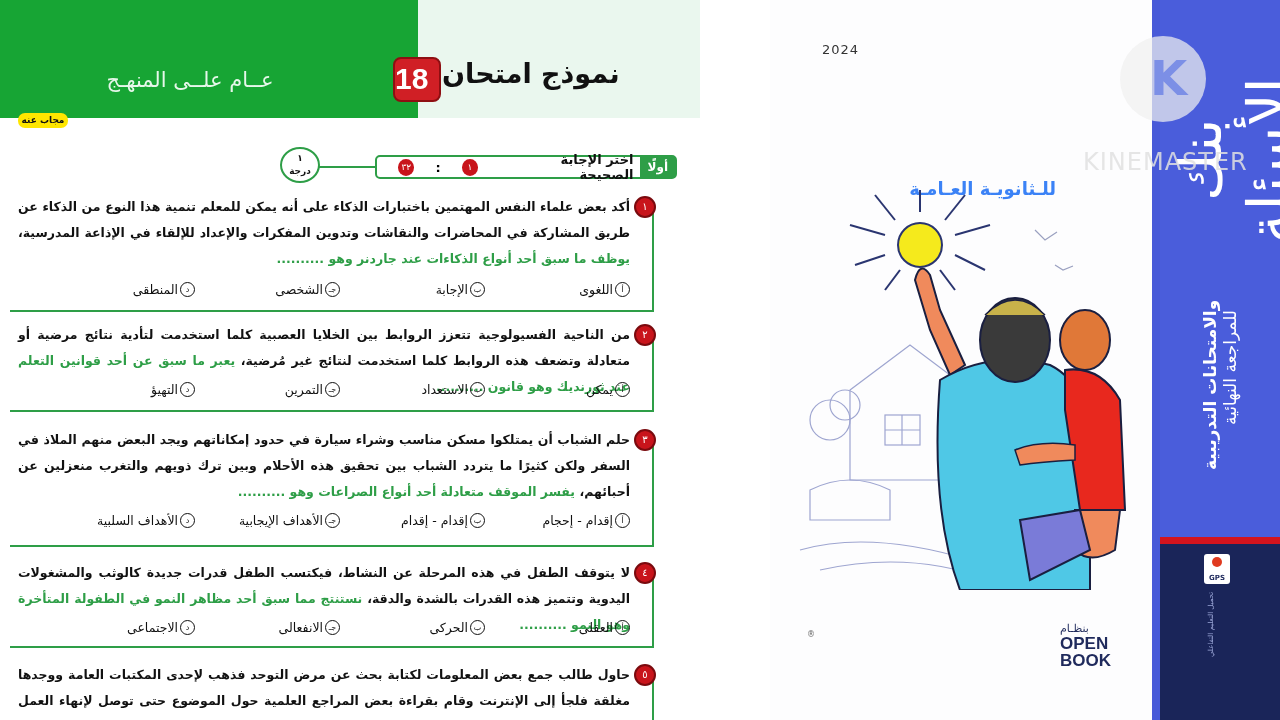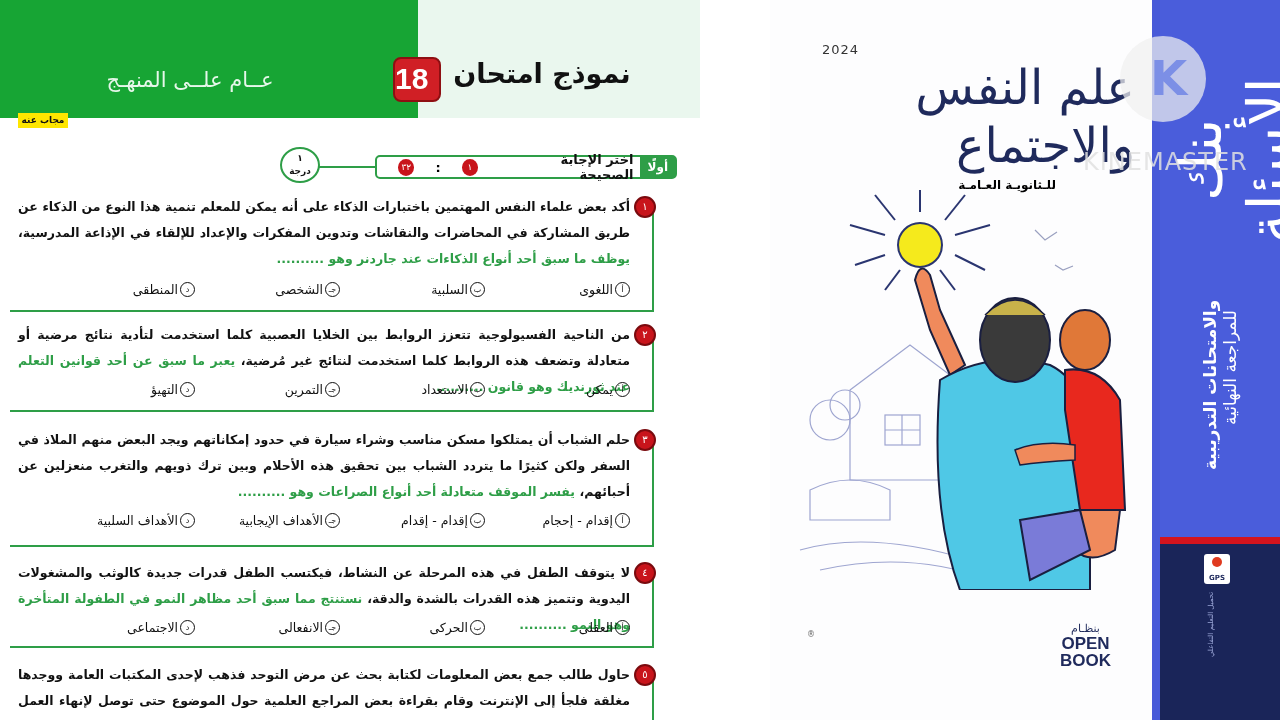--- a/index.html
+++ b/index.html
@@ -2,24 +2,24 @@
 <html><head>
 <meta charset="utf-8">
 <style>
   * { box-sizing: border-box; margin: 0; padding: 0; }
   body { width: 1280px; height: 720px; overflow: hidden; background: #ffffff; font-family: "DejaVu Sans", sans-serif; position: relative; }
 
   
   .page-left { position: absolute; left: 0; top: 0; width: 700px; height: 720px; background: #ffffff; overflow: hidden; }
   .header-green { position: absolute; left: 0; top: 0; width: 418px; height: 118px; background: #17a534; }
   .header-light { position: absolute; left: 418px; top: 0; width: 282px; height: 118px; background: #eaf7ee; }
-  .header-title { position: absolute; left: 442px; top: 58px; width: 200px; font-size: 27px; font-weight: bold; color: #111; direction: rtl; text-align: center; }
+  .header-title { position: absolute; left: 442px; top: 58px; width: 200px; font-size: 27px; font-weight: bold; color: #111; direction: rtl; text-align: left; }
   .header-num { position: absolute; left: 393px; top: 57px; width: 48px; height: 45px; background: #d01f25; border: 2px solid #8e0f12; border-radius: 8px; color: #fff; font-size: 30px; font-weight: bold; text-align: left; line-height: 40px; font-family: Liberation Sans, sans-serif; }
   .header-sub { position: absolute; left: 70px; top: 68px; width: 240px; font-size: 21px; color: #e6f7ea; direction: rtl; text-align: center; letter-spacing: 1px; }
-  .answered-tag { position: absolute; left: 18px; top: 113px; width: 50px; height: 15px; background: #ffe600; font-size: 9px; font-weight: bold; color: #111; direction: rtl; text-align: center; line-height: 15px; border-radius: 0; }
+  .answered-tag { position: absolute; left: 18px; top: 113px; width: 50px; height: 15px; background: #ffe600; font-size: 9px; font-weight: bold; color: #111; direction: rtl; text-align: center; line-height: 15px; border-radius: 7px; }
 
   .section-bar { position: absolute; left: 375px; top: 155px; width: 302px; height: 24px; border: 2px solid #2e9e47; border-radius: 5px; direction: rtl; display: flex; align-items: center; background: #fff; }
   .section-order { background: #2e9e47; color: #fff; font-size: 12px; font-weight: bold; padding: 0 7px; height: 20px; line-height: 20px; }
   .section-label { font-size: 13px; font-weight: bold; color: #111; padding: 0 7px; }
   .red-dot { display: inline-block; width: 17px; height: 17px; border-radius: 50%; background: #c8141b; color: #fff; font-size: 9px; text-align: center; line-height: 17px; margin: 0 21px; }
   .section-connector { position: absolute; left: 318px; top: 166px; width: 58px; height: 2px; background: #2e9e47; }
   .grade-circle { position: absolute; left: 280px; top: 147px; width: 40px; height: 36px; border: 2px solid #2e9e47; border-radius: 50%; text-align: center; font-size: 9px; font-weight: bold; color: #111; line-height: 13px; padding-top: 3px; }
 
   .question { position: absolute; left: 10px; width: 680px; direction: rtl; }
   .q-bracket { position: absolute; right: 36px; top: 18px; bottom: 0; border-left: 2px solid #2e9e47; }
@@ -28,23 +28,23 @@
   .q-text { position: absolute; right: 60px; left: 8px; top: 2px; font-size: 12.5px; font-weight: bold; color: #111; line-height: 26px; text-align: justify; }
   .q-text .hl { color: #2e9e47; }
   .q-options { position: absolute; right: 60px; left: 40px; display: flex; justify-content: space-between; direction: rtl; font-size: 12.5px; color: #111; }
   .opt { display: flex; align-items: center; gap: 2px; width: 25%; }
   .opt-mark { display: inline-block; width: 15px; height: 15px; border: 1px solid #111; border-radius: 50%; font-size: 8px; text-align: center; line-height: 13px; }
 
   
   .cover { position: absolute; left: 770px; top: 0; width: 382px; height: 720px; background: #fdfdfe; }
   .cover-year { position: absolute; left: 52px; top: 42px; font-size: 13px; color: #333; letter-spacing: 1px; font-family: "DejaVu Sans", sans-serif; }
   .cover-title { position: absolute; left: 45px; top: 58px; width: 320px; font-size: 48px; color: #1f2a5c; direction: rtl; text-align: right; line-height: 58px; font-weight: 300; }
-  .cover-sub { position: absolute; right: 96px; top: 178px; font-size: 12px; font-weight: bold; color: #000000; direction: rtl; }
+  .cover-sub { position: absolute; right: 96px; top: 178px; font-size: 18px; font-weight: bold; color: #3b82f6; direction: rtl; }
   .illustration { position: absolute; left: 20px; top: 190px; width: 360px; height: 400px; }
-  .cover-openbook { position: absolute; left: 290px; top: 622px; text-align: center; color: #1f2a5c; font-family: "Liberation Sans", sans-serif; }
+  .cover-openbook { position: absolute; left: 290px; top: 622px; text-align: left; color: #1f2a5c; font-family: "Liberation Sans", sans-serif; }
   .cover-openbook .small { font-size: 11px; direction: rtl; }
   .cover-openbook .big { font-size: 17px; font-weight: bold; line-height: 17px; }
   .cover-brand { position: absolute; left: 55px; top: 622px; width: 185px; font-size: 44px; font-weight: bold; color: #d81e24; direction: rtl; text-align: center; -webkit-text-stroke: 1px #9a1a1a; letter-spacing: 1px; }
   .cover-reg { position: absolute; left: 37px; top: 630px; font-size: 8px; color: #666; }
 
   .spine { position: absolute; left: 1152px; top: 0; width: 128px; height: 720px; background: #4759d8; }
   .spine-inner { position: absolute; left: 8px; top: 0; width: 120px; height: 720px; background: #4a5ddb; }
   .spine-title { position: absolute; left: 15px; top: 60px; width: 90px; height: 200px; writing-mode: vertical-rl; transform: rotate(180deg); font-size: 58px; color: #fff; direction: rtl; text-align: center; font-weight: 300; }
   .spine-sub1 { position: absolute; left: 48px; top: 300px; height: 240px; writing-mode: vertical-rl; transform: rotate(180deg); font-size: 17px; font-weight: bold; color: #fff; direction: rtl; }
   .spine-sub2 { position: absolute; left: 68px; top: 310px; height: 220px; writing-mode: vertical-rl; transform: rotate(180deg); font-size: 17px; color: #fff; direction: rtl; }
@@ -90,21 +90,21 @@
     <div class="q-bottom"></div>
     <div class="q-badge">١</div>
     <div class="q-text"><span>أكد بعض علماء النفس المهتمين باختبارات الذكاء على أنه يمكن للمعلم تنمية هذا النوع من الذكاء عن طريق المشاركة في المحاضرات والنقاشات وتدوين المفكرات والإعداد للإلقاء في الإذاعة المدرسية، </span><span class="hl">يوظف ما سبق أحد أنواع الذكاءات عند جاردنر وهو ..........</span></div>
     <div class="q-options" style="top:90px;">
       <div class="opt">
           <span class="opt-mark">أ</span>
           <span>اللغوى</span>
         </div>
       <div class="opt">
           <span class="opt-mark">ب</span>
-          <span>السلبية</span>
+          <span>الإجابة</span>
         </div>
       <div class="opt">
           <span class="opt-mark">جـ</span>
           <span>الشخصى</span>
         </div>
       <div class="opt">
           <span class="opt-mark">د</span>
           <span>المنطقى</span>
         </div>
     </div>
@@ -187,24 +187,20 @@
 
   <div class="question" style="top:660px;height:80px;">
     <div class="q-bracket"></div>
     <div class="q-badge">٥</div>
     <div class="q-text"><span>حاول طالب جمع بعض المعلومات لكتابة بحث عن مرض التوحد فذهب لإحدى المكتبات العامة ووجدها مغلقة فلجأ إلى الإنترنت وقام بقراءة بعض المراجع العلمية حول الموضوع حتى توصل لإنهاء العمل المكلف به، </span><span class="hl">يطبق الموقف السابق</span></div>
   </div>
 </div>
 
 <div class="cover">
   <div class="cover-year">2024</div>
-  <div class="cover-title">
-    <div>علم النفس</div>
-    <div>والاجتماع</div>
-  </div>
   <div class="cover-sub">للـثانويـة العـامـة</div>
 
   <svg class="illustration" viewBox="0 0 360 400">
 
     <g stroke="#2a3570" stroke-width="2">
       <line x1="105" y1="30" x2="85" y2="5"></line>
         <line x1="130" y1="22" x2="130" y2="0"></line>
         <line x1="155" y1="30" x2="175" y2="5"></line>
       <line x1="165" y1="45" x2="200" y2="35"></line>
         <line x1="95" y1="45" x2="60" y2="35"></line>

